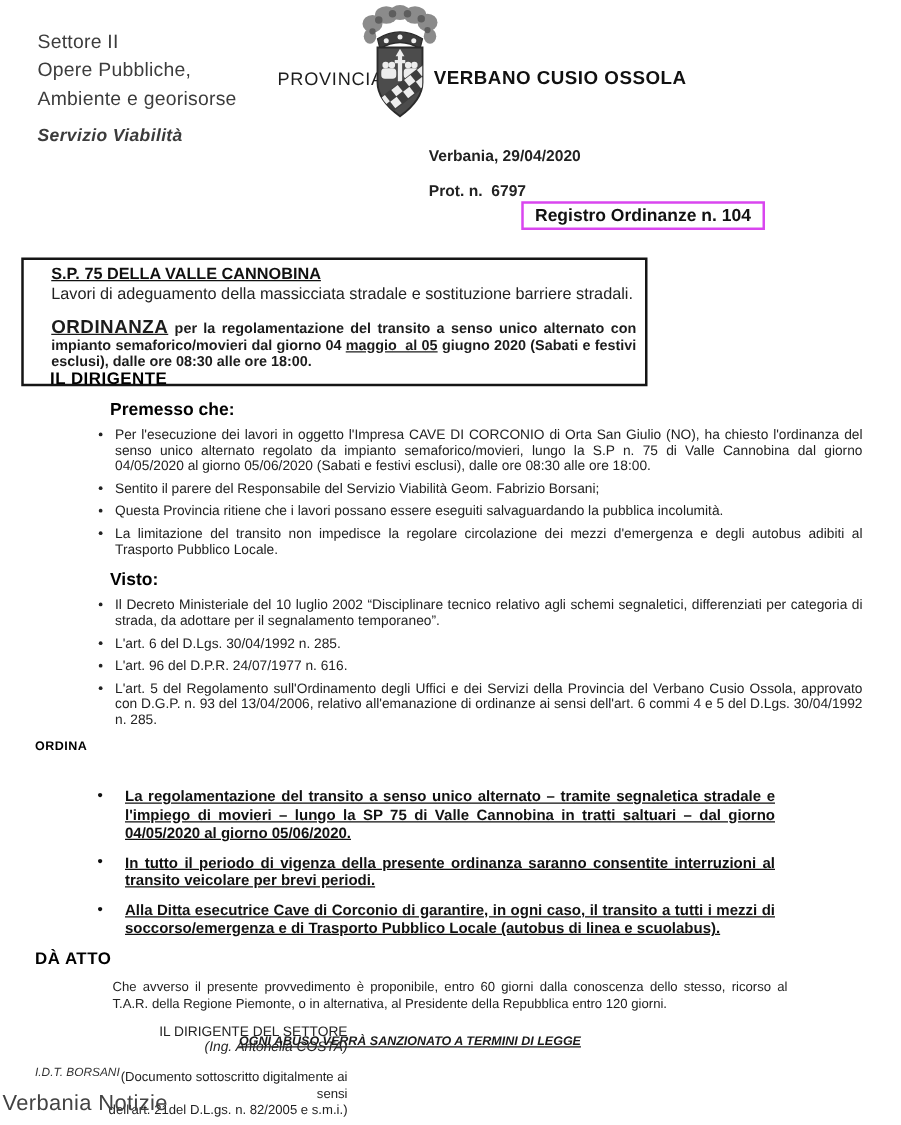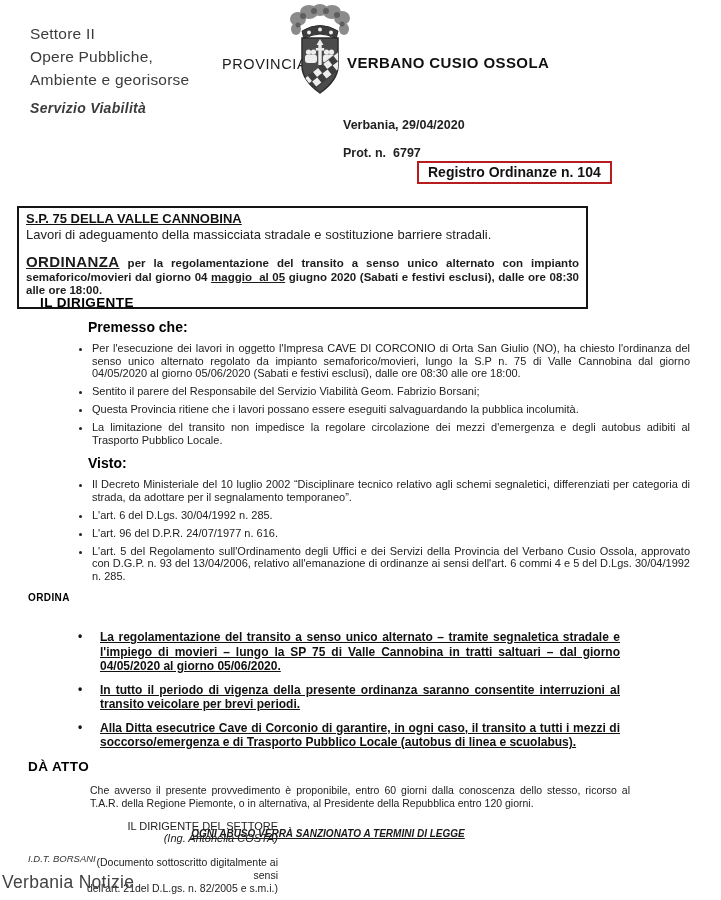--- a/index.html
+++ b/index.html
@@ -13,23 +13,23 @@
   .dept-line { font-size:15.5px; line-height:23px; color:#3c3c3c; letter-spacing:.2px; font-weight:500; }
   .service   { margin-top:9px; font-style:italic; font-weight:bold; font-size:14px; color:#3c3c3c; letter-spacing:.3px; }
   .contact   { margin-left:-13px; margin-top:3px; font-size:10px; line-height:12.5px; color:#2e2e2e; }
   
   .provincia-label { position:absolute; left:222px; top:56px; font-size:14.5px; color:#1d1d1d; letter-spacing:.6px; }
   .crest { position:absolute; left:289px; top:4px; }
   .provincia-name { position:absolute; left:347px; top:54px; font-weight:bold; font-size:15px; letter-spacing:.4px; color:#111; }
   
   .place-date { position:absolute; left:343px; top:118px; font-weight:bold; font-size:12.5px; color:#222; }
   .prot       { position:absolute; left:343px; top:146px; font-weight:bold; font-size:12.5px; color:#222; white-space:pre; }
-  .registry-box { position:absolute; left:417px; top:161px; border:2px solid #b91c1c; padding:1px 9px 2px; font-weight:bold; font-size:14px; color:#111; }
+  .registry-box { position:absolute; left:417px; top:161px; border:2px solid #d946ef; padding:1px 9px 2px; font-weight:bold; font-size:14px; color:#111; }
   
-  .subject-box { position:absolute; left:17px; top:206px; width:571px; border:2px solid #151515; padding:3px 7px 9px 7px; }
+  .subject-box { position:absolute; left:17px; top:206px; width:501px; border:2px solid #151515; padding:3px 7px 9px 22px; }
   .subject-road  { font-size:13px; font-weight:bold; text-decoration:underline; color:#111; }
   .subject-works { font-size:13px; margin-top:1px; color:#222; }
   .subject-ord   { margin-top:13px; font-weight:bold; text-align:justify; font-size:11.5px; line-height:13.5px; color:#1c1c1c; }
   .ord-label { font-size:15px; text-decoration:underline; letter-spacing:.4px; }
   .ord-underline { text-decoration:underline; white-space:pre; }
   
   .doc-body { position:absolute; left:28px; top:295px; width:665px; }
   .sec-h  { font-weight:bold; font-size:13.5px; color:#000; letter-spacing:.4px;padding-left:12px; }
   .sub-h  { font-weight:bold; font-size:14px; color:#000; margin:9px 0 7px 60px; }
   ul.std  { margin:0 0 0 64px; padding:0; width:598px; list-style:disc outside; }

